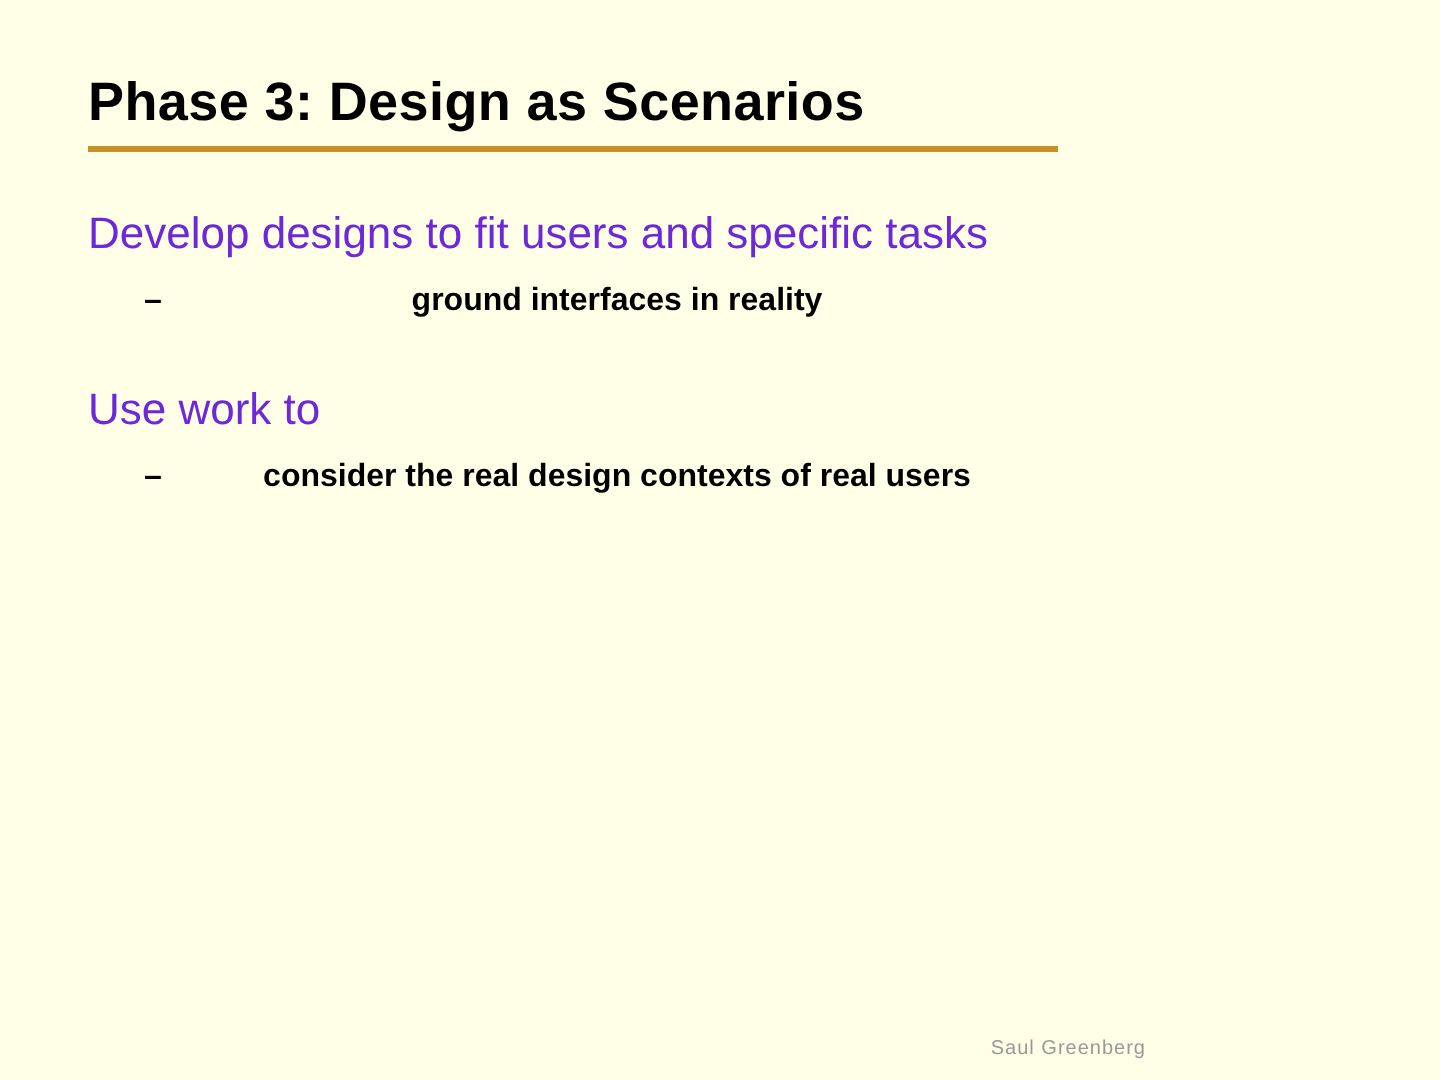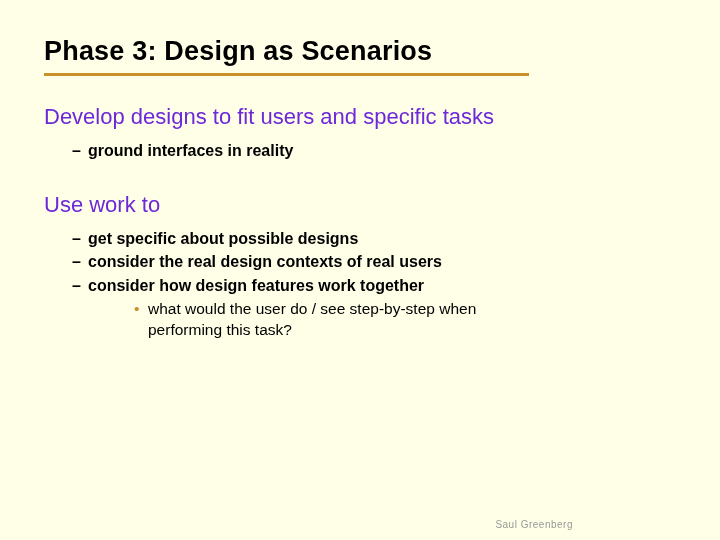--- a/index.html
+++ b/index.html
@@ -30,20 +30,21 @@
     }
     .section-head {
       font-size: 22px;
       color: #6d28d9;
       font-weight: normal;
       margin-bottom: 10px;
     }
     .bullets-l2 {
       list-style: none;
       padding-left: 28px;
+      text-align: center;
     }
     .bullets-l2 > li {
       font-size: 16px;
       font-weight: bold;
       color: #000;
       line-height: 1.35;
       margin-bottom: 2px;
       position: relative;
       padding-left: 16px;
     }
@@ -93,26 +94,19 @@
   <div class="section">
     <div class="section-head">Develop designs to fit users and specific tasks</div>
     <ul class="bullets-l2">
       <li>ground interfaces in reality</li>
     </ul>
   </div>
 
   <div class="section">
     <div class="section-head">Use work to</div>
     <ul class="bullets-l2">
-      <li>get specific about possible designs</li>
       <li>consider the real design contexts of real users</li>
-      <li>
-        <span>consider how design features work together</span>
-        <ul class="bullets-l3">
-          <li>what would the user do / see step-by-step when performing this task?</li>
-        </ul>
-      </li>
     </ul>
   </div>
 
   <div class="footer">Saul Greenberg</div>
 
 </div>
 
 </body></html>

